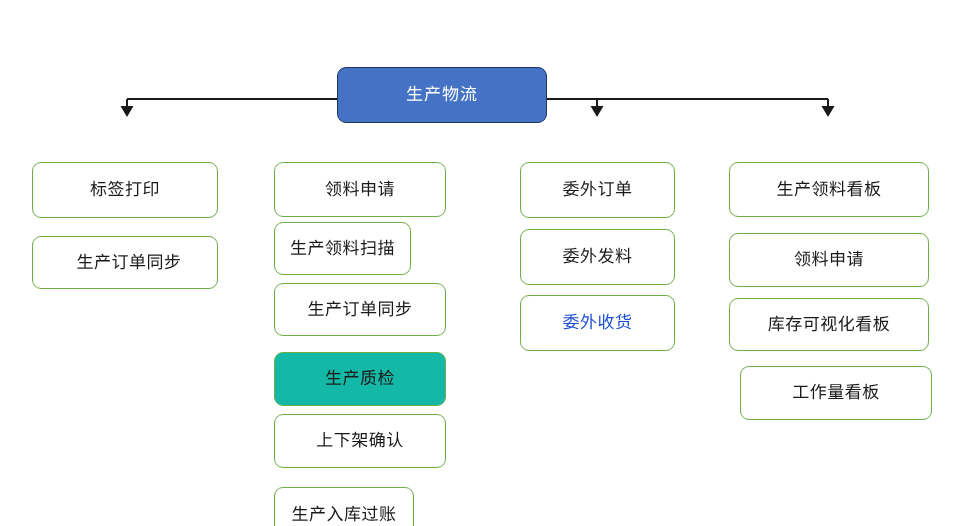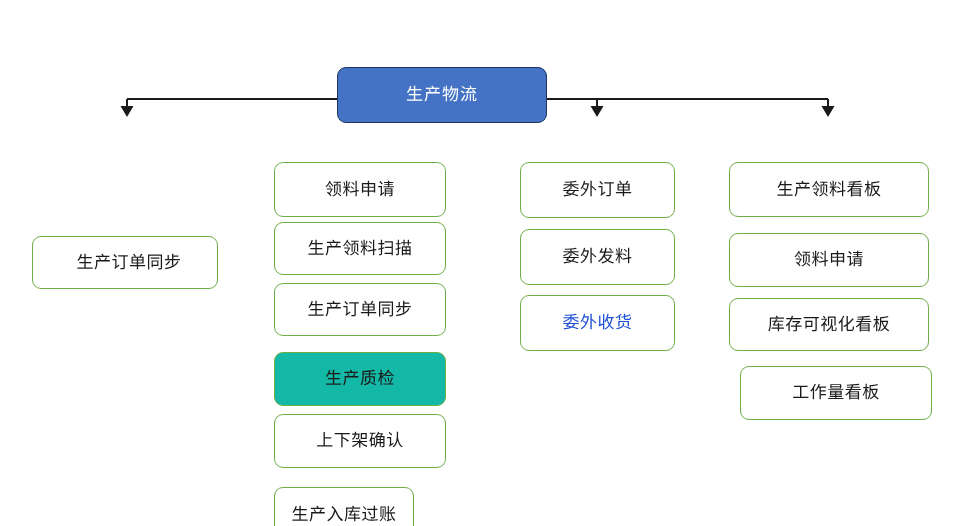--- a/index.html
+++ b/index.html
@@ -65,24 +65,27 @@
       <line x1="360" y1="99" x2="360" y2="108" stroke="#1A1A1A" stroke-width="1.4" shape-rendering="crispEdges"></line>
       <polygon points="353.5,106 366.5,106 360,117" fill="#1A1A1A"></polygon>
       <line x1="597" y1="99" x2="597" y2="108" stroke="#1A1A1A" stroke-width="1.4" shape-rendering="crispEdges"></line>
       <polygon points="590.5,106 603.5,106 597,117" fill="#1A1A1A"></polygon>
       <line x1="828" y1="99" x2="828" y2="108" stroke="#1A1A1A" stroke-width="1.4" shape-rendering="crispEdges"></line>
       <polygon points="821.5,106 834.5,106 828,117" fill="#1A1A1A"></polygon>
     </svg>
 <div class="node node-root" style="left: 337px; top: 23px; width: 210px; height: 56px; background: rgb(68, 114, 196); border-color: rgb(32, 54, 95); color: rgb(255, 255, 255);">
       <span>生产物流</span>
     </div>
+    <div class="node node-leaf" style="left: 32px; top: 118px; width: 186px; height: 56px; background: rgb(255, 255, 255); border-color: rgb(112, 173, 71); color: rgb(26, 26, 26);">
+      <span>标签打印</span>
+    </div>
     <div class="node node-leaf" style="left: 32px; top: 192px; width: 186px; height: 53px; background: rgb(255, 255, 255); border-color: rgb(112, 173, 71); color: rgb(26, 26, 26); padding-left: 8px;">
       <span>生产订单同步</span>
     </div>
-    <div class="node node-leaf" style="left: 274px; top: 178px; width: 172px; height: 53px; background: rgb(255, 255, 255); border-color: rgb(112, 173, 71); color: rgb(26, 26, 26);">
+    <div class="node node-leaf" style="left: 274px; top: 178px; width: 137px; height: 53px; background: rgb(255, 255, 255); border-color: rgb(112, 173, 71); color: rgb(26, 26, 26);">
       <span>生产领料扫描</span>
     </div>
     <div class="node node-leaf" style="left: 274px; top: 118px; width: 172px; height: 55px; background: rgb(255, 255, 255); border-color: rgb(112, 173, 71); color: rgb(26, 26, 26);">
       <span>领料申请</span>
     </div>
     <div class="node node-leaf" style="left: 274px; top: 239px; width: 172px; height: 53px; background: rgb(255, 255, 255); border-color: rgb(112, 173, 71); color: rgb(26, 26, 26);">
       <span>生产订单同步</span>
     </div>
     <div class="node node-leaf" style="left: 274px; top: 308px; width: 172px; height: 54px; background: #14b8a6; border-color: rgb(112, 173, 71); color: rgb(26, 26, 26);">
       <span>生产质检</span>

